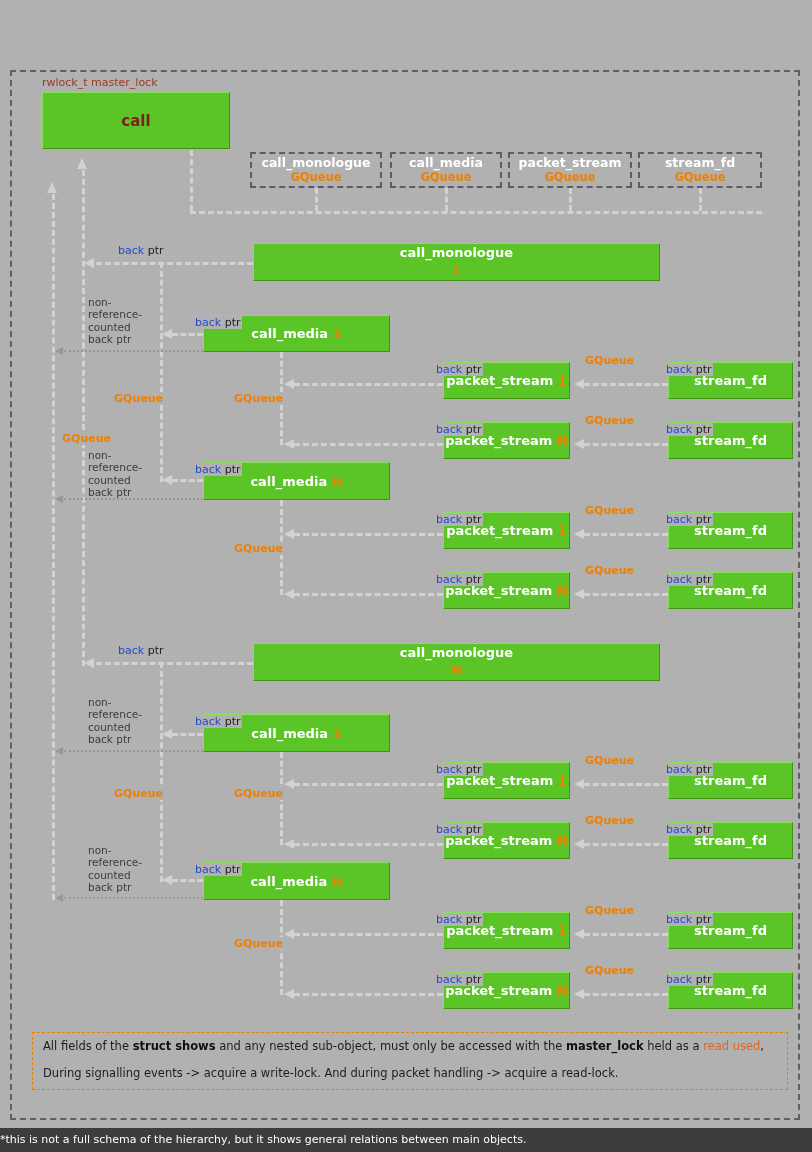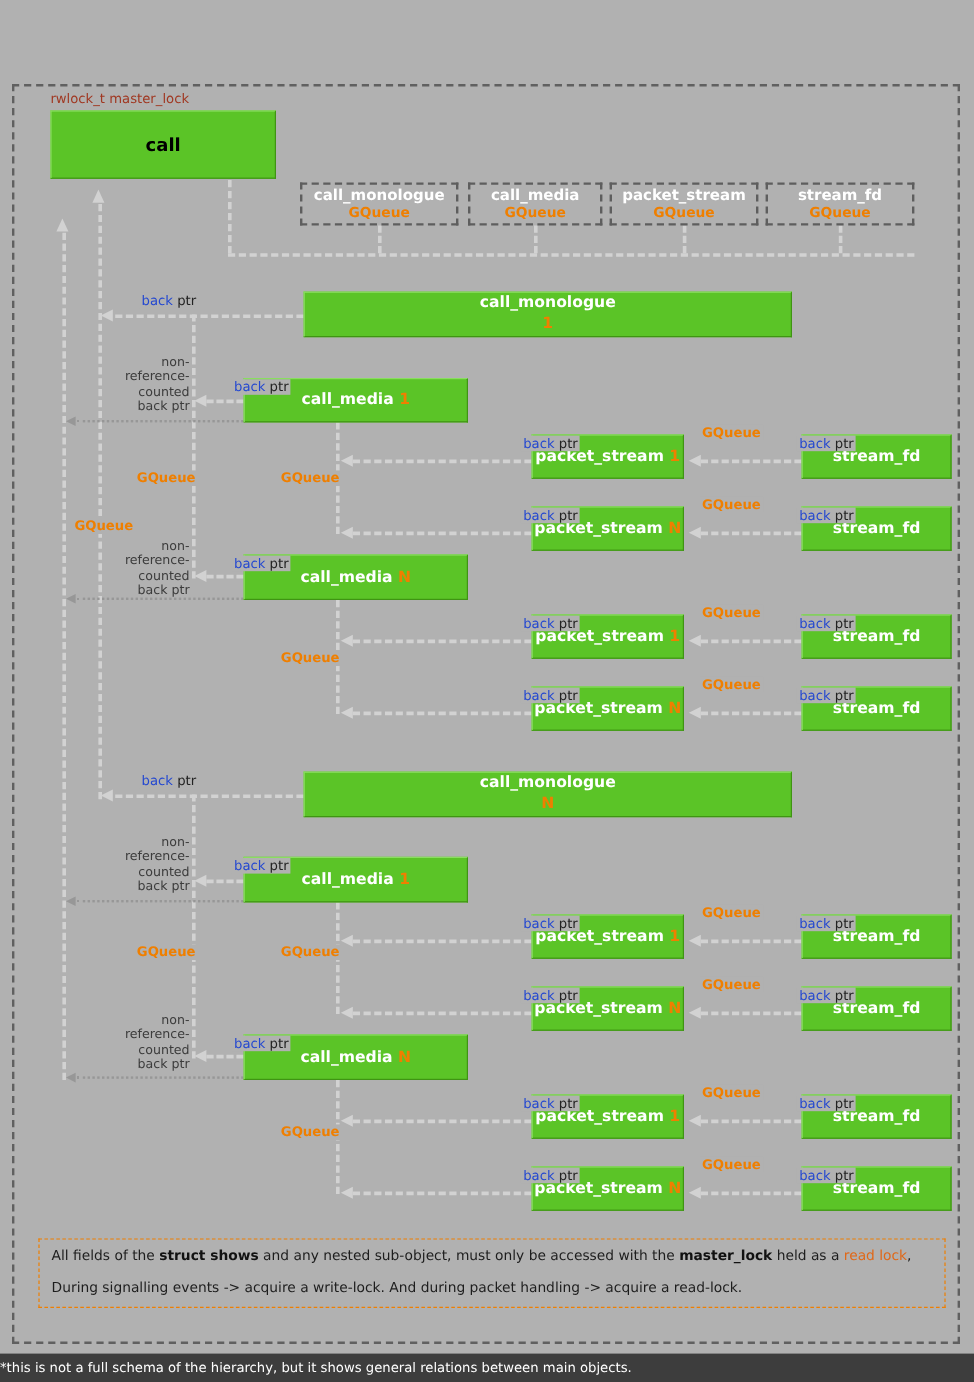--- a/index.html
+++ b/index.html
@@ -17,41 +17,41 @@
 .title{position:absolute;left:0;right:0;top:22px;text-align:center;color:#ffffff;font-weight:bold;font-size:15px}
 
 
 .frame{position:absolute;left:10px;top:70px;width:790px;height:1050px;border:2px dashed #606060;z-index:0}
 
 
 .gbox{position:absolute;background:#5bc427;border:1px solid #3f9413;border-top-color:#8ade60;border-left-color:#8ade60;display:flex;align-items:center;justify-content:center;font-weight:bold;font-size:13px;z-index:3;white-space:nowrap}
 .gbar{position:absolute;background:#5bc427;border:1px solid #3f9413;border-top-color:#8ade60;border-left-color:#8ade60;display:flex;flex-direction:column;align-items:center;justify-content:center;font-weight:bold;font-size:13px;line-height:1.3;z-index:3}
 .nm{color:#ffffff}
 .idx{color:#ef7f00}
-.callbox{font-size:15px;color:#000000}
+.callbox{font-size:15px;color:#7f1d1d}
 
 
 .cbox{position:absolute;height:36px;border:2px dashed #5e5e5e;text-align:center;padding-top:1px;z-index:3}
 .cbox .t{font-size:12.5px;font-weight:bold;color:#ffffff;line-height:1.25}
 .cbox .q{font-size:11.5px;font-weight:bold;color:#ef7f00;line-height:1.2}
 
 
 .hl{position:absolute;border-top:3px dashed #d2d2d2;z-index:1}
 .vl{position:absolute;border-left:3px dashed #d2d2d2;z-index:1}
 .dl{position:absolute;border-top:2px dotted #979797;z-index:1}
 .al{position:absolute;width:0;height:0;border-top:5px solid transparent;border-bottom:5px solid transparent;border-right:10px solid #d2d2d2;z-index:2}
 .au{position:absolute;width:0;height:0;border-left:5px solid transparent;border-right:5px solid transparent;border-bottom:11px solid #d2d2d2;z-index:2}
 .ald{position:absolute;width:0;height:0;border-top:4px solid transparent;border-bottom:4px solid transparent;border-right:8px solid #979797;z-index:2}
 
 
 .bp{position:absolute;font-size:11px;background:#b1b1b1;padding:0 2px;z-index:5;white-space:nowrap}
 .bp .b{color:#2448d0}
 .bp .p{color:#222222}
 .gq{position:absolute;font-size:11px;font-weight:bold;color:#ef7f00;background:#b1b1b1;padding:0 2px;z-index:5;white-space:nowrap}
-.nr{position:absolute;left:88px;width:70px;text-align:right;font-size:10.5px;color:#3c3c3c;line-height:1.18;z-index:5}
+.nr{position:absolute;left:88px;width:70px;text-align:left;font-size:10.5px;color:#3c3c3c;line-height:1.18;z-index:5}
 .rwl{position:absolute;left:42px;top:76px;font-size:11px;color:#a03822;z-index:5}
 .intro{position:absolute;left:256px;top:93px;width:500px;text-align:center;color:#ffffff;font-weight:bold;font-size:12px;line-height:1.25;z-index:3}
 
 
 .footnote{position:absolute;left:32px;top:1032px;width:756px;border:1px dashed #ef7f00;padding:6px 10px 8px 10px;font-size:11.5px;color:#1d1d1d;z-index:3;line-height:1.25}
 .footnote b{color:#111111}
 .hl-lock{color:#e06818}
 .fn-gap{height:13px}
 
 
@@ -272,20 +272,20 @@
   </div>
   <span class="gq" style="left:112px;top:787px">GQueue</span>
   <span class="gq" style="left:232px;top:787px">GQueue</span>
   <span class="gq" style="left:232px;top:937px">GQueue</span>
   <div class="ald" style="left:55px;top:747px"></div>
   <div class="dl" style="left:64px;top:750px;width:139px"></div>
   <div class="ald" style="left:55px;top:894px"></div>
   <div class="dl" style="left:64px;top:897px;width:139px"></div>
 
   <div class="footnote">
-    <div><span>All fields of the </span><b>struct shows</b><span> and any nested sub-object, must only be accessed with the </span><b>master_lock</b><span> held as a </span><span class="hl-lock">read lock</span><span>,</span></div>
+    <div><span>All fields of the </span><b>struct shows</b><span> and any nested sub-object, must only be accessed with the </span><b>master_lock</b><span> held as a </span><span class="hl-lock">read used</span><span>,</span></div>
     <div class="fn-gap"></div>
     <div>During signalling events -&gt; acquire a write-lock. And during packet handling -&gt; acquire a read-lock.</div>
   </div>
 
   <div class="bottombar"><span>*this is not a full schema of the hierarchy, but it shows general relations between main objects.</span></div>
 
 </div>
 
 </body></html>

